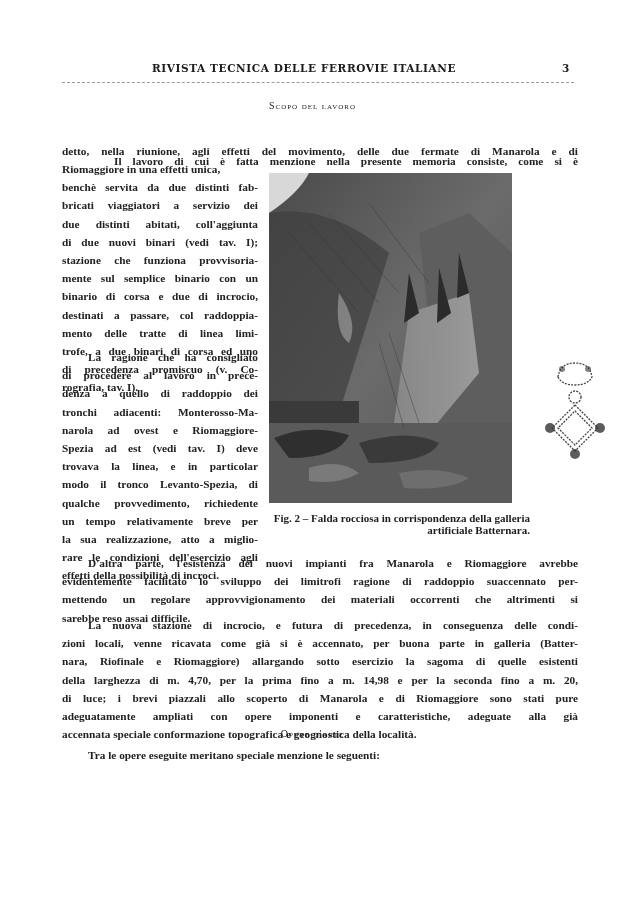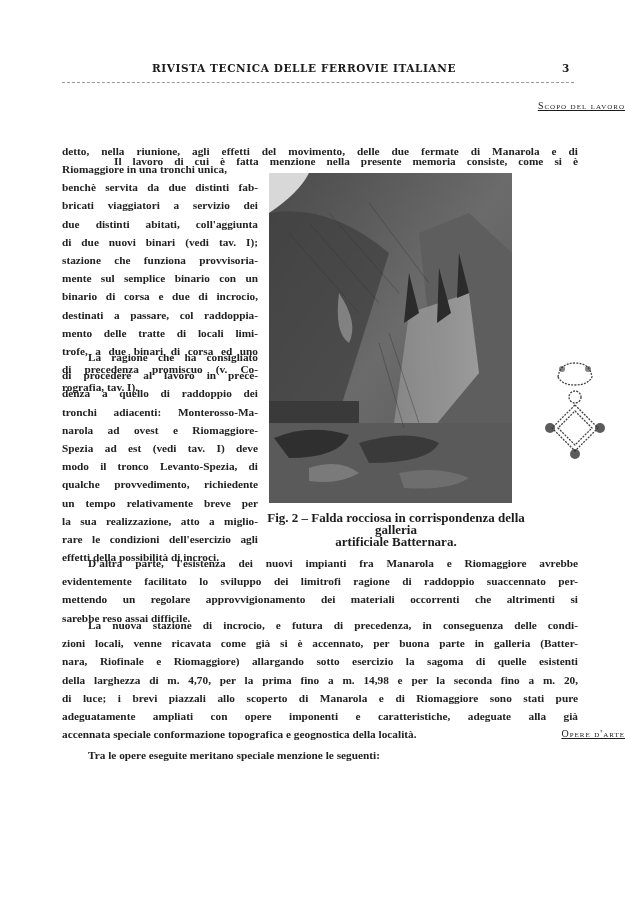--- a/index.html
+++ b/index.html
@@ -12,38 +12,38 @@
     position: absolute; left: 60px; top: 62px; width: 520px; height: 16px;
     font-size: 10.5px; font-weight: bold; letter-spacing: 0.6px;
   }
   .running-title { position: absolute; left: 92px; top: 0; white-space: nowrap; }
   .page-number { position: absolute; right: 10px; top: 0; }
   .head-rule {
     position: absolute; left: 62px; top: 82px; width: 512px; height: 0;
     border-top: 1px dashed #9a9a9a;
   }
   .section-heading {
-    position: absolute; left: 0; width: 625px; text-align: right;
-    font-size: 10px; letter-spacing: 1px; font-variant: small-caps; font-family: "Liberation Serif", serif; text-decoration: underline;
+    position: absolute; left: 0; width: 625px; text-align: center;
+    font-size: 10px; letter-spacing: 1px; font-variant: small-caps; font-family: "Liberation Serif", serif;
   }
   .para {
     position: absolute; font-size: 11.3px; line-height: 18.2px; font-weight: bold;
     text-align: justify; font-family: "Liberation Serif", serif; color: #222;
   }
   .para .ln { display: block; text-align: justify; text-align-last: justify; white-space: nowrap; }
   .para .ln.last { text-align-last: left; }
   .para .ln.ind { padding-left: 26px; font-family: Liberation Serif, serif; }
   .figure {
     position: absolute; left: 269px; top: 173px; width: 243px; height: 330px;
     background: #5a5a5a; overflow: hidden;
   }
   .figure svg { display: block; }
   .caption {
-    position: absolute; left: 262px; top: 512px; width: 268px; text-align: center;
-    font-size: 13px; line-height: 12px; font-weight: bold; font-family: "Liberation Serif", serif;
+    position: absolute; left: 262px; top: 512px; width: 268px; text-align: right;
+    font-size: 11px; line-height: 12px; font-weight: bold; font-family: "Liberation Serif", serif;
   }
   .stamp { position: absolute; left: 540px; top: 355px; width: 70px; height: 110px; }
 </style>
 </head>
 <body>
 
 <div class="page">
 
   <div class="running-head">
     <span class="running-title">RIVISTA TECNICA DELLE FERROVIE ITALIANE</span>
@@ -53,42 +53,43 @@
 
   <div class="section-heading" style="top:100px;">Scopo del lavoro</div>
 
   <div class="para" style="left:88px; top:124px; width:490px;margin-top:28px;">
     <span class="ln" style="margin-left:26px; width:464px; padding-left:0;">Il lavoro di cui è fatta menzione nella presente memoria consiste, come si è</span>
   </div>
   <div class="para" style="left:62px; top:142px; width:516px;">
     <span class="ln">detto, nella riunione, agli effetti del movimento, delle due fermate di Manarola e di</span>
   </div>
   <div class="para" style="left:62px; top:160px; width:196px;">
-    <span class="ln last">Riomaggiore in una tronchi unica,</span>
+    <span class="ln last">Riomaggiore in una effetti unica,</span>
     <span class="ln">benchè servita da due distinti fab-</span>
     <span class="ln">bricati viaggiatori a servizio dei</span>
     <span class="ln">due distinti abitati, coll'aggiunta</span>
     <span class="ln">di due nuovi binari (vedi tav. I);</span>
     <span class="ln">stazione che funziona provvisoria-</span>
     <span class="ln">mente sul semplice binario con un</span>
     <span class="ln">binario di corsa e due di incrocio,</span>
     <span class="ln">destinati a passare, col raddoppia-</span>
-    <span class="ln">mento delle tratte di locali limi-</span>
+    <span class="ln">mento delle tratte di linea limi-</span>
     <span class="ln">trofe, a due binari di corsa ed uno</span>
     <span class="ln">di precedenza promiscuo (v. Co-</span>
     <span class="ln last">rografia, tav. I).</span>
   </div>
 
   <div class="para" style="left:62px; top:348px; width:196px;">
     <span class="ln ind">La ragione che ha consigliato</span>
     <span class="ln">di procedere al lavoro in prece-</span>
     <span class="ln">denza a quello di raddoppio dei</span>
     <span class="ln">tronchi adiacenti: Monterosso-Ma-</span>
     <span class="ln">narola ad ovest e Riomaggiore-</span>
     <span class="ln">Spezia ad est (vedi tav. I) deve</span>
+    <span class="ln">trovava la linea, e in particolar</span>
     <span class="ln">modo il tronco Levanto-Spezia, di</span>
     <span class="ln">qualche provvedimento, richiedente</span>
     <span class="ln">un tempo relativamente breve per</span>
     <span class="ln">la sua realizzazione, atto a miglio-</span>
     <span class="ln">rare le condizioni dell'esercizio agli</span>
     <span class="ln last">effetti della possibilità di incroci.</span>
   </div>
 
   <div class="figure">
     <svg width="243" height="330" viewBox="0 0 243 330">

